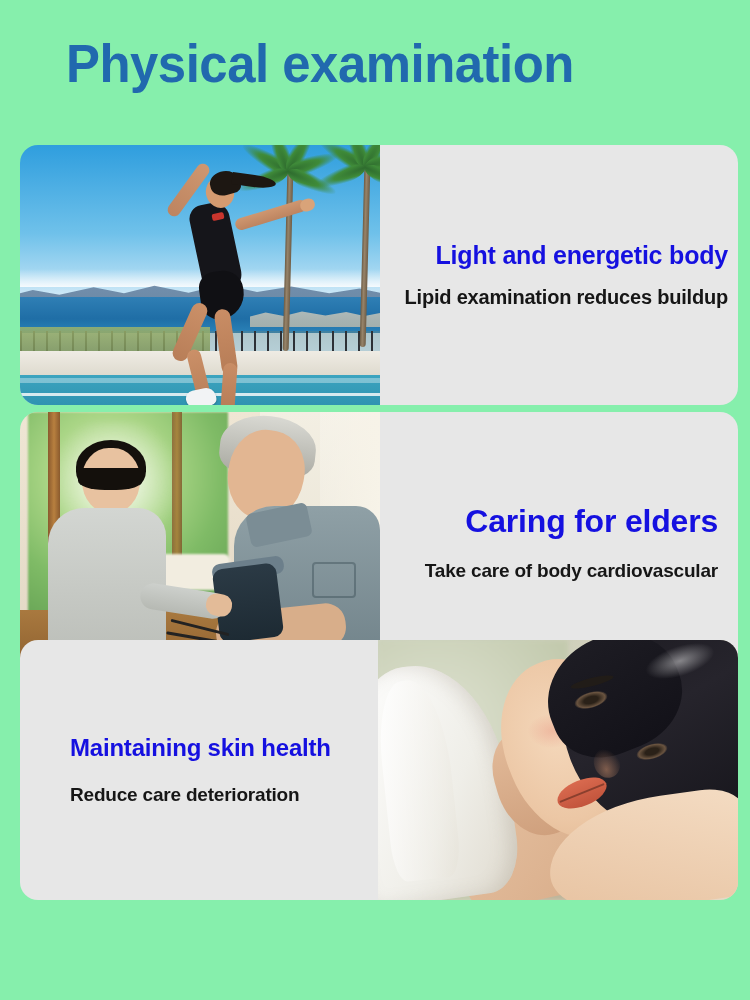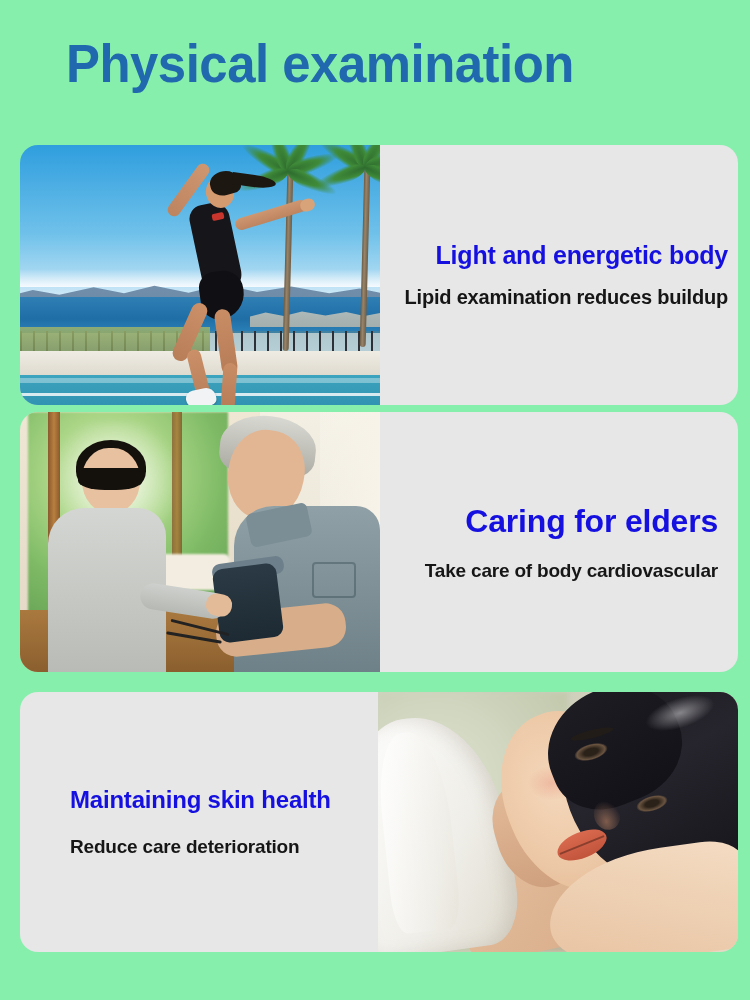--- a/index.html
+++ b/index.html
@@ -47,21 +47,21 @@
     position: absolute;
     left: 20px;
     width: 718px;
     height: 260px;
     border-radius: 18px;
     overflow: hidden;
     display: flex;
   }
   .card-1 { top: 145px; }
   .card-2 { top: 412px; }
-  .card-3 { top: 692px; }
+  .card-3 { top: 640px; }
 
   .panel {
     background: #e7e7e7;
     position: relative;
     flex: 0 0 auto;
   }
 
   .photo {
     position: relative;
     flex: 0 0 auto;

